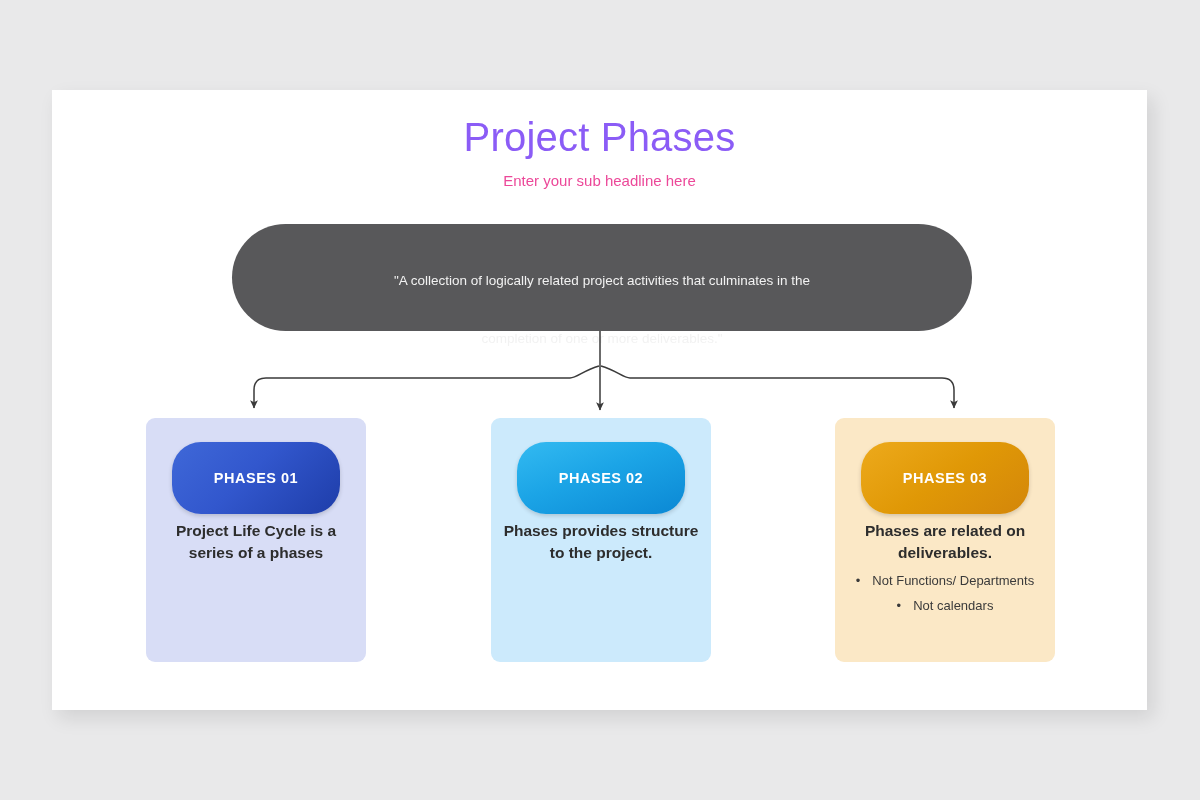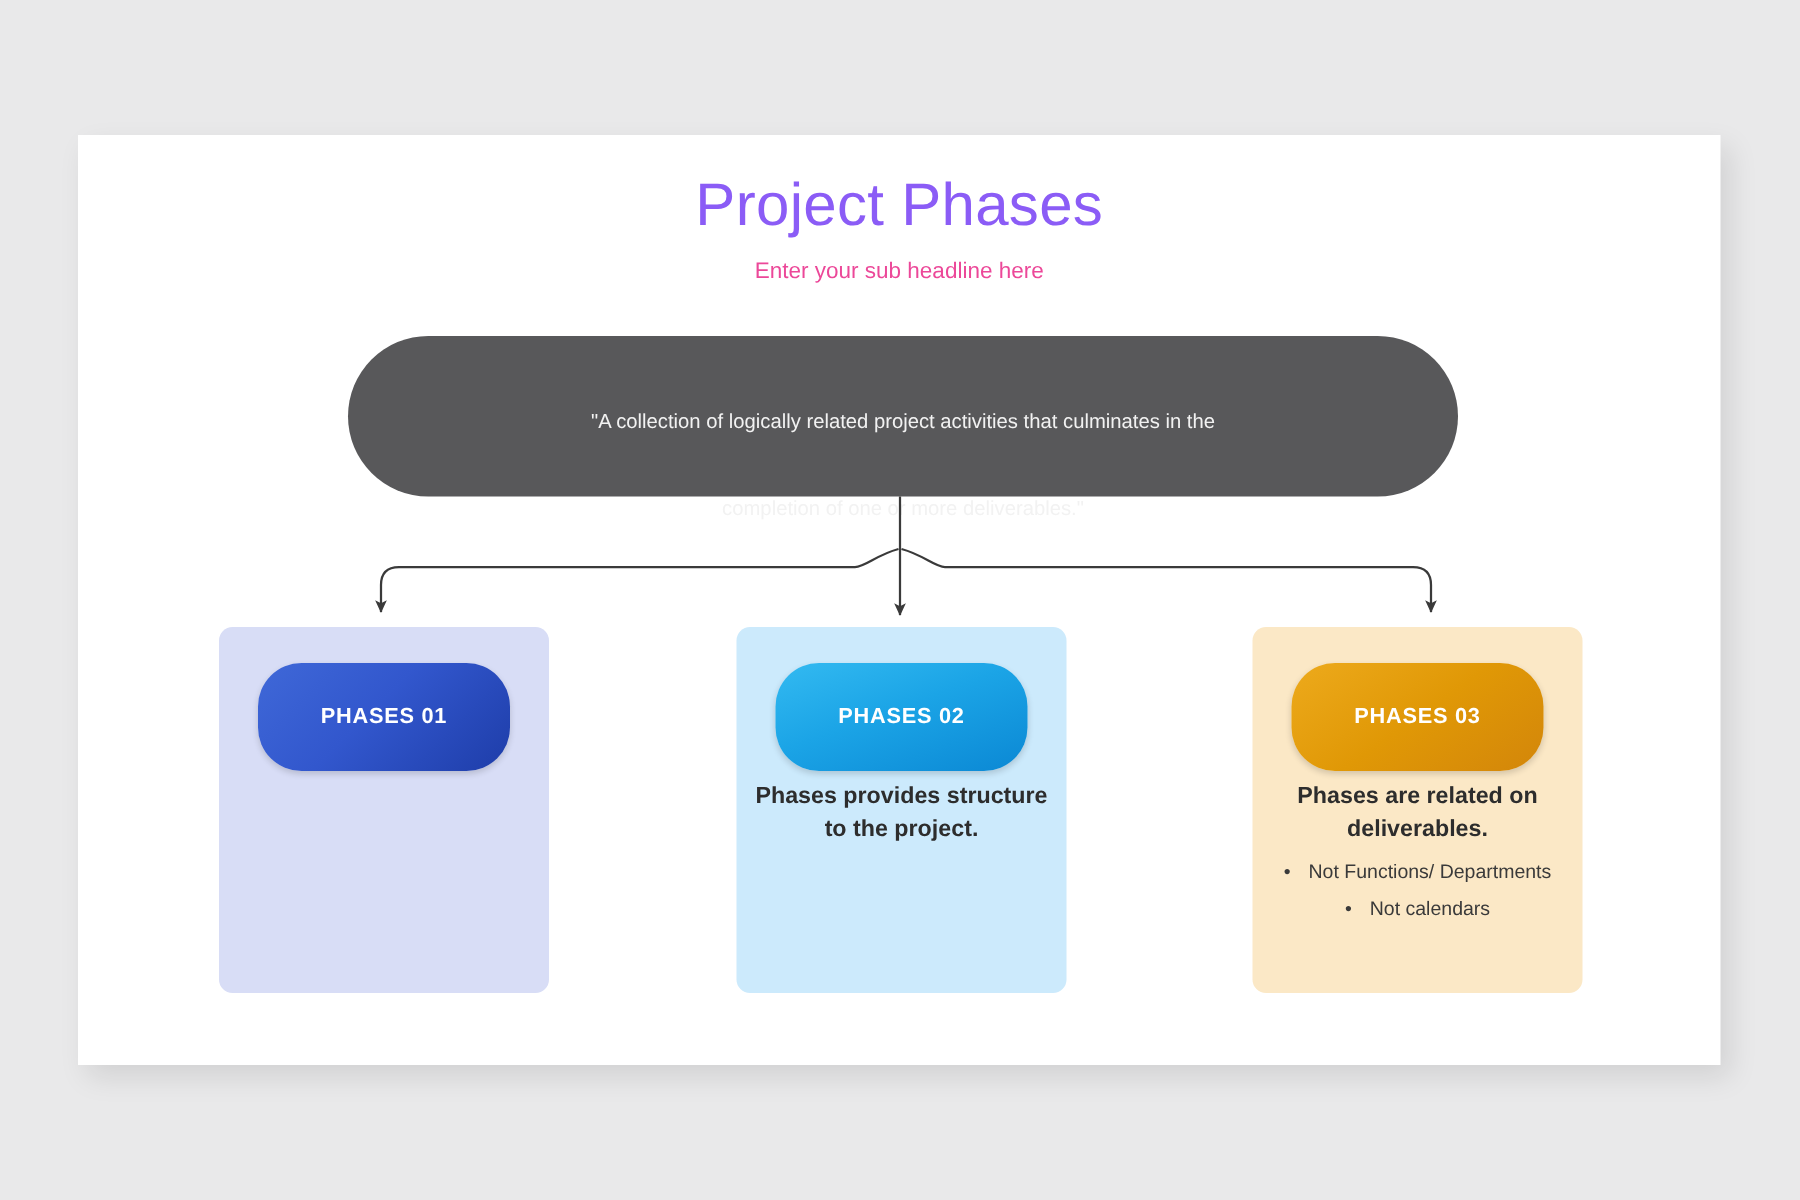--- a/index.html
+++ b/index.html
@@ -178,20 +178,23 @@
 
     <path d="M547,276 C532,280 525,288 518,288 L214,288 C206,288 202,292 202,300 L202,318" fill="none" stroke="#3a3a3a" stroke-width="1.5" marker-end="url(#arrowhead)"></path>
 
     <path d="M549,276 C564,280 571,288 578,288 L890,288 C898,288 902,292 902,300 L902,318" fill="none" stroke="#3a3a3a" stroke-width="1.5" marker-end="url(#arrowhead)"></path>
   </svg>
 
   <div class="card card-1">
     <div class="pill pill-1">
       <span class="pill-label">PHASES 01</span>
     </div>
+    <div class="card-body">
+      <div class="card-heading">Project Life Cycle is a series of a phases</div>
+    </div>
   </div>
 
   <div class="card card-2">
     <div class="pill pill-2">
       <span class="pill-label">PHASES 02</span>
     </div>
     <div class="card-body">
       <div class="card-heading">Phases provides structure to the project.</div>
     </div>
   </div>

